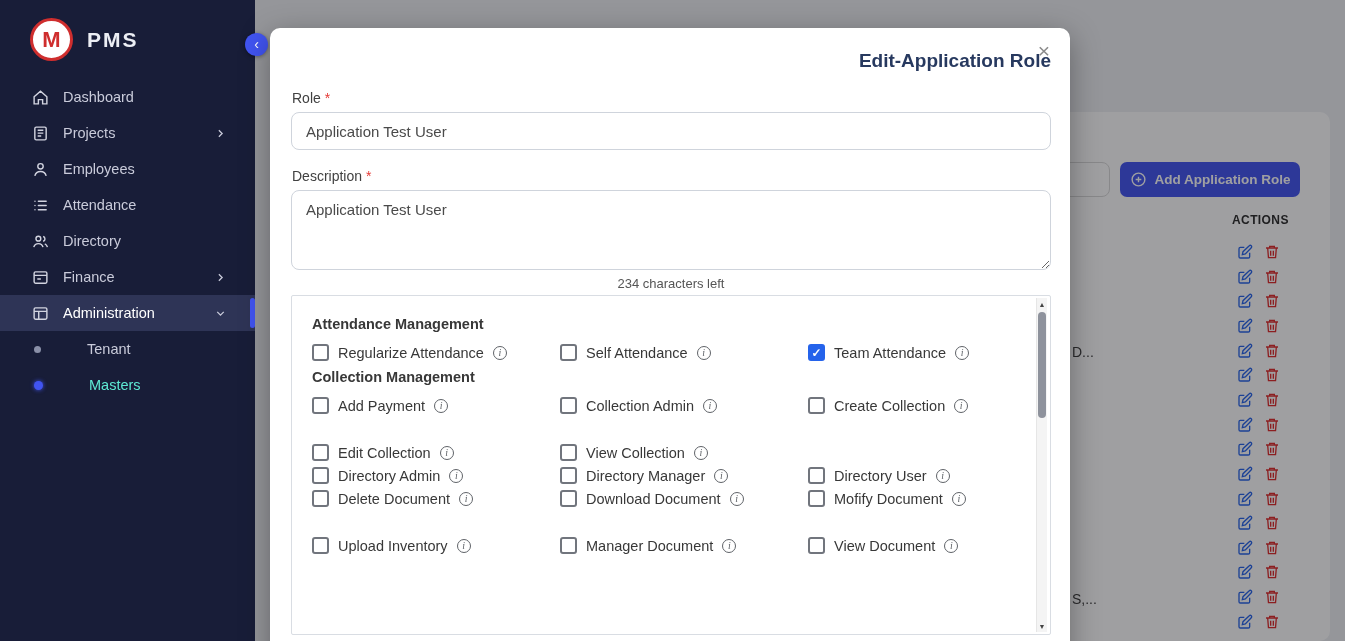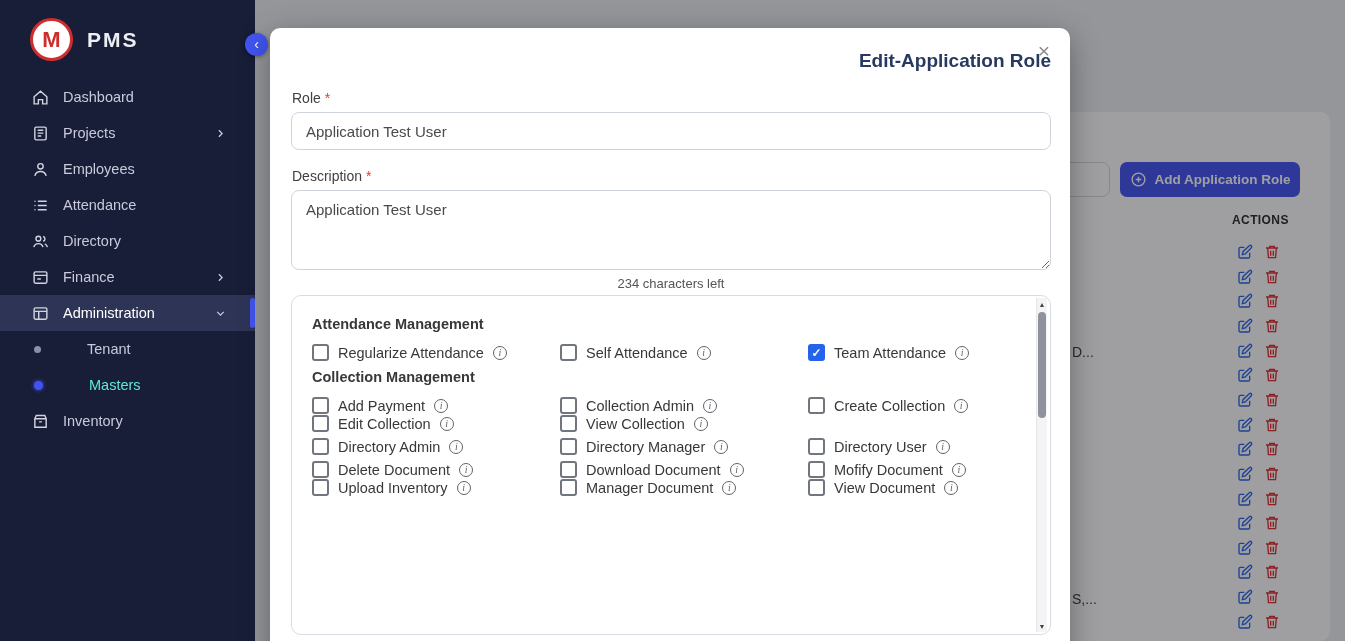--- a/index.html
+++ b/index.html
@@ -64,24 +64,24 @@
   
   .modal { position:absolute; left:270px; top:28px; width:800px; height:660px; background:#fff; border-radius:10px;
     z-index:70; padding:16px 19px 0 21px; box-shadow:0 8px 30px rgba(0,0,0,.35); }
   .modal-title { text-align:right; color:#27395f; font-size:19px; font-weight:bold; margin-top:6px; }
   .modal-close { position:absolute; top:12px; right:20px; font-size:21px; color:#8a8a8a; cursor:pointer; line-height:1; }
   .field-label { margin:18px 0 6px 1px; font-size:14px; color:#414141; }
   .req { color:#e53935; }
   .text-input { width:760px; height:38px; border:1px solid #cfd4dc; border-radius:8px; padding:0 14px; font-size:15px; color:#4a4a4a; font-family:inherit; background:#fff; }
   textarea.text-input { height:80px; padding-top:9px; resize:vertical; line-height:1.35; }
   .chars-left { width:760px; text-align:center; font-size:13px; color:#555; margin-top:2px; }
-  .perm-box { width:760px; height:340px; border:1px solid #d9dde3; border-radius:10px; margin-top:4px; position:relative; overflow:hidden; background:#fff; }
+  .perm-box { width:760px; height:340px; border:1px solid #d9dde3; border-radius:2px; margin-top:4px; position:relative; overflow:hidden; background:#fff; }
   .perm-content { position:absolute; left:0; top:0; right:16px; padding:12px 0 0 20px; }
   .perm-section-title { font-size:14.5px; font-weight:bold; color:#383838; margin:8px 0 12px; }
-  .perm-grid { display:grid; grid-template-columns:248px 248px 226px; row-gap:1px; margin-bottom:6px; }
+  .perm-grid { display:grid; grid-template-columns:248px 248px 226px; row-gap:30px; margin-bottom:6px; }
   .perm-item { display:flex; align-items:center; gap:9px; font-size:14.5px; color:#383838; cursor:pointer; }
   .cb { width:17px; height:17px; border:2px solid #71757d; border-radius:3px; background:#fff; flex:none; }
   .cb.checked { background:var(--checked); border-color:var(--checked); color:#fff; display:flex; align-items:center; justify-content:center; font-size:12px; font-weight:bold; }
   .info { width:14px; height:14px; border:1px solid #5f6368; border-radius:50%; color:#5f6368; font-size:10px;
     line-height:12px; text-align:center; flex:none; font-family:"Liberation Serif",serif; font-style:italic; }
   .scrollbar { position:absolute; right:3px; top:2px; bottom:2px; width:11px; background:#f4f4f4; border-left:1px solid #e6e6e6; }
   .sb-arrow { position:absolute; left:0; width:10px; height:12px; color:#444; font-size:7px; text-align:center; line-height:13px; cursor:pointer; }
   .sb-arrow.up { top:0; }
   .sb-arrow.down { bottom:0; }
   .sb-thumb { position:absolute; left:1px; top:14px; width:8px; height:106px; background:#8e929c; border-radius:4px; cursor:pointer; }
@@ -153,27 +153,20 @@
           </svg></span>
         <span class="accent-bar"></span>
       </div>
       <div class="nav-item sub">
         <span class="bullet "></span>
         <span class="nav-label">Tenant</span>
       </div>
       <div class="nav-item sub selected-sub">
         <span class="bullet blue"></span>
         <span class="nav-label">Masters</span>
-      </div>
-      <div class="nav-item">
-        <span class="nicon"><svg viewBox="0 0 24 24" fill="none" stroke="currentColor" stroke-width="2">
-            <path d="M4 8l2-4.5h12L20 8v12H4z"></path>
-            <path d="M4 8h16M10 12.5h4"></path>
-          </svg></span>
-        <span class="nav-label">Inventory</span>
       </div>
     </div>
 </div>
 
 <div class="content-layer">
   <div class="page-bg"></div>
   <div class="card"></div>
   <div class="search-sliver"></div>
   <button class="add-role-btn">
     <span class="picon"><svg viewBox="0 0 24 24" fill="none" stroke="currentColor" stroke-width="2">

